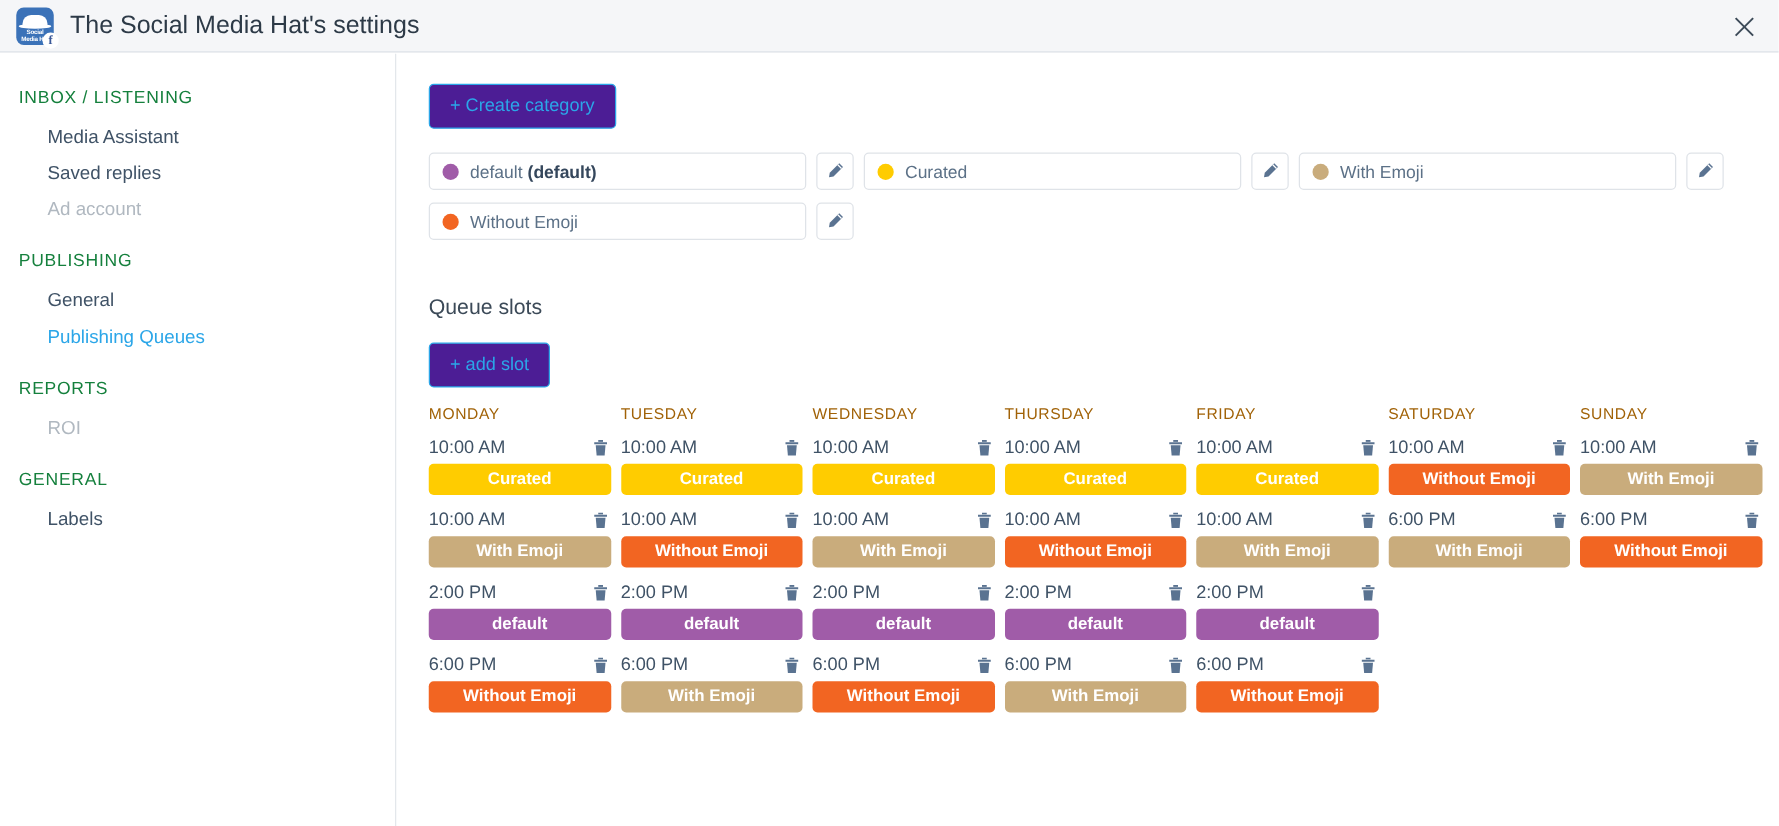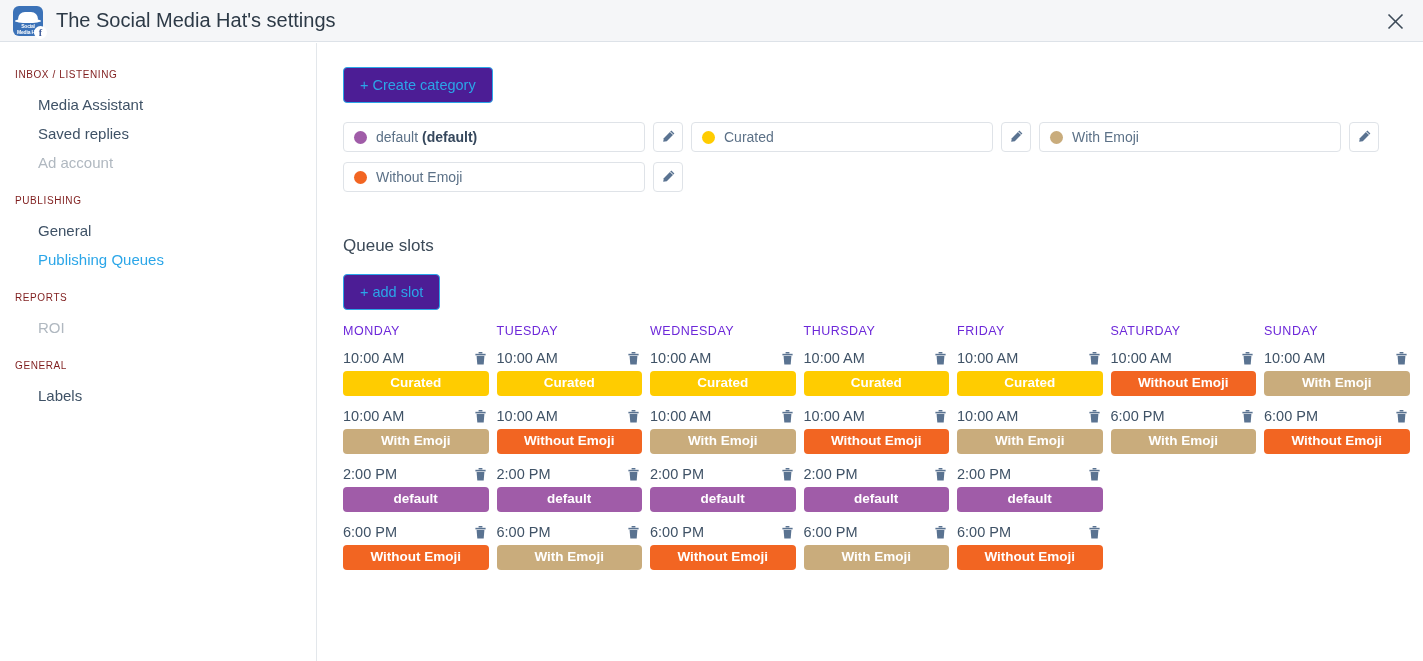--- a/index.html
+++ b/index.html
@@ -90,23 +90,23 @@
   
   .sidebar {
     position: absolute;
     top: 43px; left: 0;
     width: 317px; height: 618px;
     background: #ffffff;
     border-right: 1px solid #e3e7eb;
     padding-top: 26px;
   }
   .nav-group-title {
-    font-size: 10px;
+    font-size: 14px;
     letter-spacing: 0.6px;
-    color: #7f1d1d;
+    color: #15803d;
     padding: 0 0 0 15px;
     margin-bottom: 10px;
     text-transform: uppercase;
     white-space: nowrap;
   }
   .nav-group { margin-bottom: 18px; }
   .nav-item {
     font-size: 15px;
     color: #3f5266;
     padding: 6px 0 6px 38px;
@@ -199,21 +199,21 @@
     margin-top: 14px;
   }
   .day-col {
     width: 153.5px;
     flex: 0 0 auto;
     padding-right: 8px;
   }
   .day-head {
     font-size: 12.5px;
     letter-spacing: 0.5px;
-    color: #6d28d9;
+    color: #a16207;
     text-transform: uppercase;
     margin-bottom: 12px;
     white-space: nowrap;
   }
   .slot { margin-bottom: 12px; }
   .slot-top {
     display: flex;
     align-items: center;
     justify-content: space-between;
     margin-bottom: 5px;

